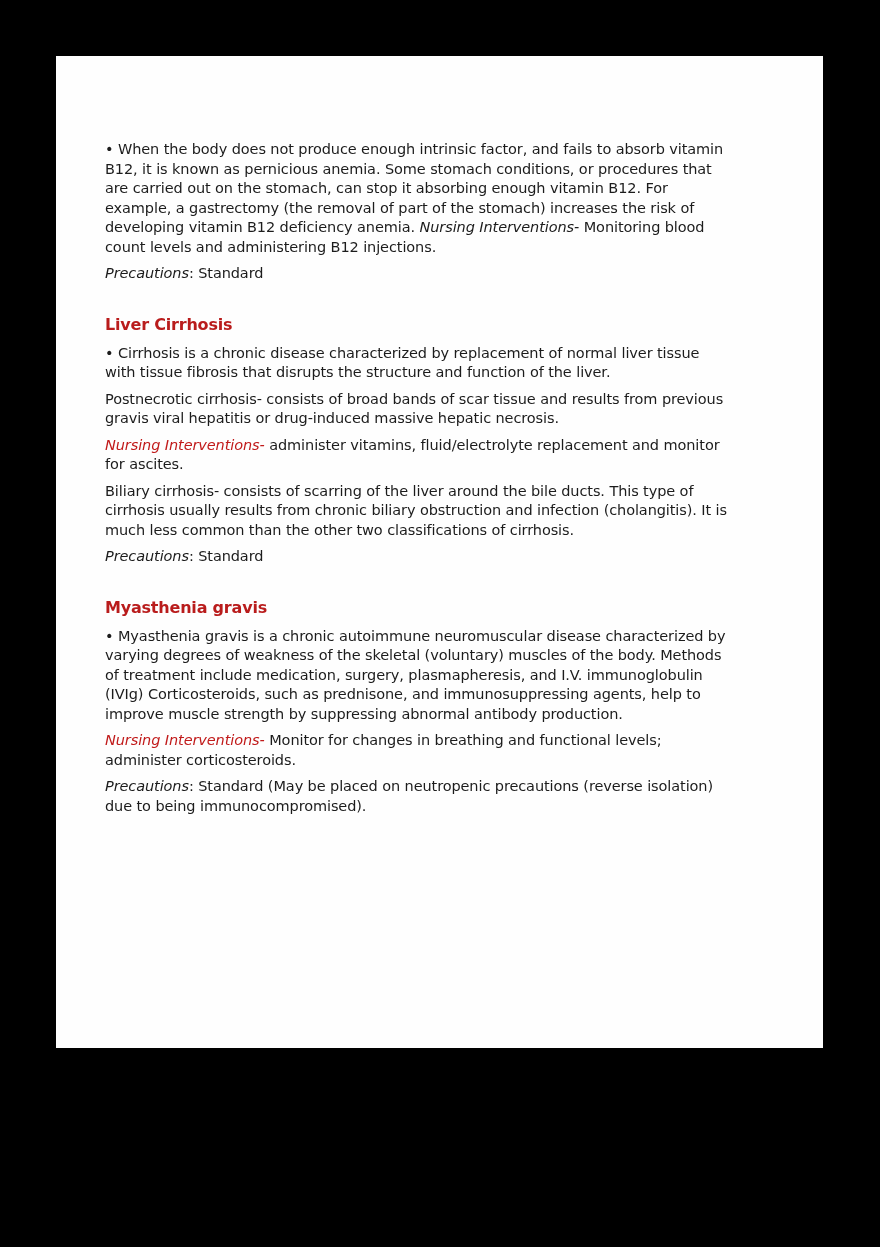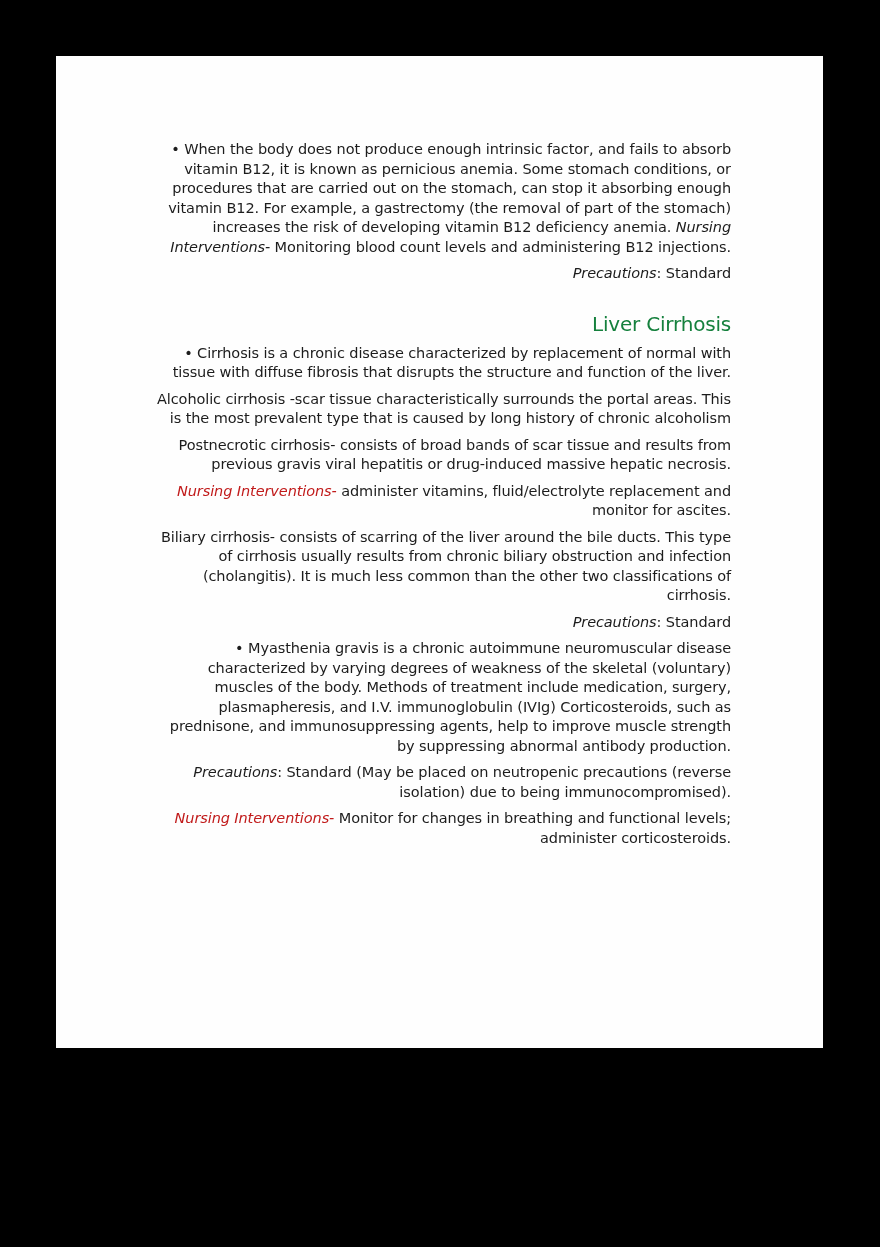--- a/index.html
+++ b/index.html
@@ -21,55 +21,54 @@
   }
   .paper {
     position: absolute;
     left: 56px;
     top: 56px;
     width: 767px;
     height: 992px;
     background: #fefefe;
   }
   .content {
-    padding: 84px 92px 0 93px;
-    text-align: right;
+    padding: 84px 92px 0 49px;
   }
   p.para {
     margin: 0 0 7px 0;
     font-size: 14.5px;
     line-height: 19.5px;
     letter-spacing: -0.1px;
     color: #1c1c1c;
   }
   h2.heading {
     margin: 28px 0 7px 0;
-    font-size: 20px;
+    font-size: 16px;
     line-height: 25px;
-    font-weight: 400;
+    font-weight: 700;
     letter-spacing: -0.2px;
-    color: #15803d;
+    color: #b91c1c;
   }
   .run { font-style: normal; }
   .run-italic { font-style: italic; }
   .run-italic-red { font-style: italic; color: #c11b1b; }
 </style>
 </head>
 <body>
 
 <div class="viewport">
   <div class="paper">
     <div class="content">
         <p class="para"><span class="run">• When the body does not produce enough intrinsic factor, and fails to absorb vitamin B12, it is known as pernicious anemia. Some stomach conditions, or procedures that are carried out on the stomach, can stop it absorbing enough vitamin B12. For example, a gastrectomy (the removal of part of the stomach) increases the risk of developing vitamin B12 deficiency anemia. </span><span class="run-italic">Nursing Interventions-</span><span class="run"> Monitoring blood count levels and administering B12 injections.</span></p>
         <p class="para"><span class="run-italic">Precautions</span><span class="run">: Standard</span></p>
         <h2 class="heading">Liver Cirrhosis</h2>
-        <p class="para"><span class="run">• Cirrhosis is a chronic disease characterized by replacement of normal with tissue with diffuse fibrosis that disrupts the structure and function of the liver.</span></p>
-        <p class="para"><span class="run">Alcoholic cirrhosis -scar tissue characteristically surrounds the portal areas. This is the most prevalent type that is caused by long history of chronic alcoholism</span></p>
+        <p class="para"><span class="run">• Cirrhosis is a chronic disease characterized by replacement of normal liver tissue with tissue fibrosis that disrupts the structure and function of the liver.</span></p>
         <p class="para"><span class="run">Postnecrotic cirrhosis- consists of broad bands of scar tissue and results from previous gravis viral hepatitis or drug-induced massive hepatic necrosis.</span></p>
         <p class="para"><span class="run-italic-red">Nursing Interventions-</span><span class="run"> administer vitamins, fluid/electrolyte replacement and monitor for ascites.</span></p>
         <p class="para"><span class="run">Biliary cirrhosis- consists of scarring of the liver around the bile ducts. This type of cirrhosis usually results from chronic biliary obstruction and infection (cholangitis). It is much less common than the other two classifications of cirrhosis.</span></p>
         <p class="para"><span class="run-italic">Precautions</span><span class="run">: Standard</span></p>
+        <h2 class="heading">Myasthenia gravis</h2>
         <p class="para"><span class="run">• Myasthenia gravis is a chronic autoimmune neuromuscular disease characterized by varying degrees of weakness of the skeletal (voluntary) muscles of the body. Methods of treatment include medication, surgery, plasmapheresis, and I.V. immunoglobulin (IVIg) Corticosteroids, such as prednisone, and immunosuppressing agents, help to improve muscle strength by suppressing abnormal antibody production.</span></p>
+        <p class="para"><span class="run-italic-red">Nursing Interventions-</span><span class="run"> Monitor for changes in breathing and functional levels; administer corticosteroids.</span></p>
         <p class="para"><span class="run-italic">Precautions</span><span class="run">: Standard (May be placed on neutropenic precautions (reverse isolation) due to being immunocompromised).</span></p>
-        <p class="para"><span class="run-italic-red">Nursing Interventions-</span><span class="run"> Monitor for changes in breathing and functional levels; administer corticosteroids.</span></p>
       </div>
   </div>
 </div>
 
 </body></html>

